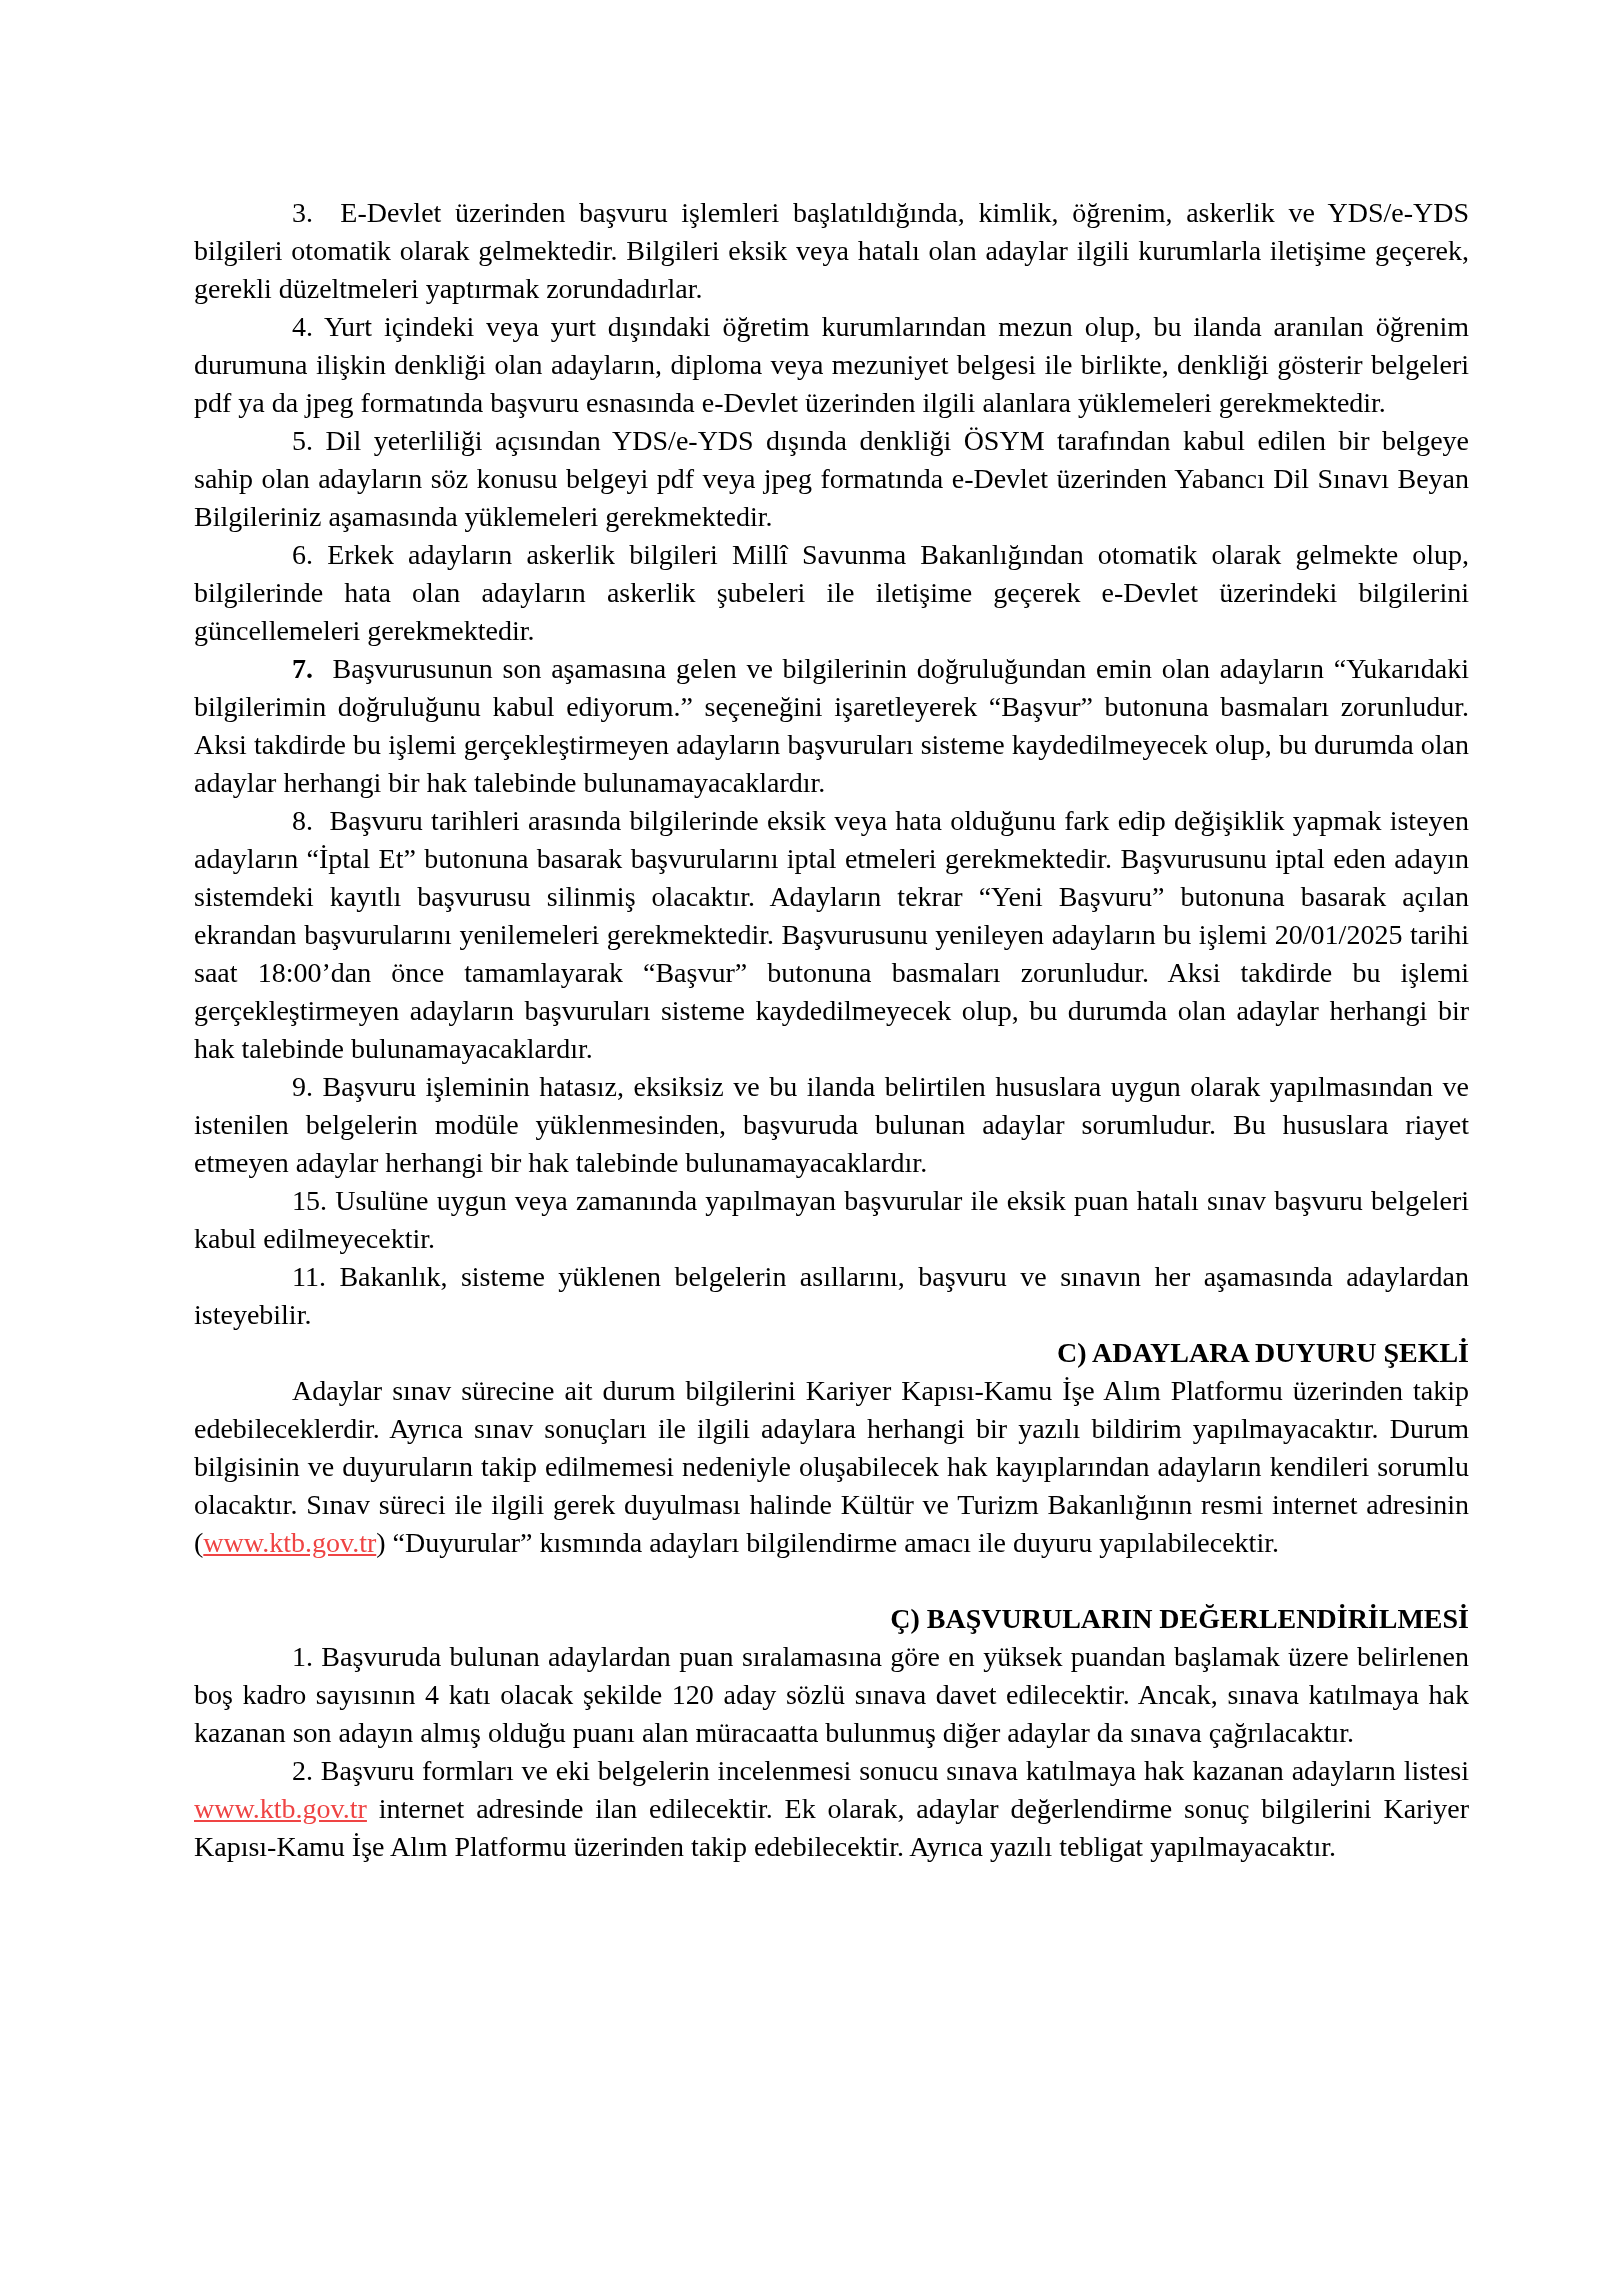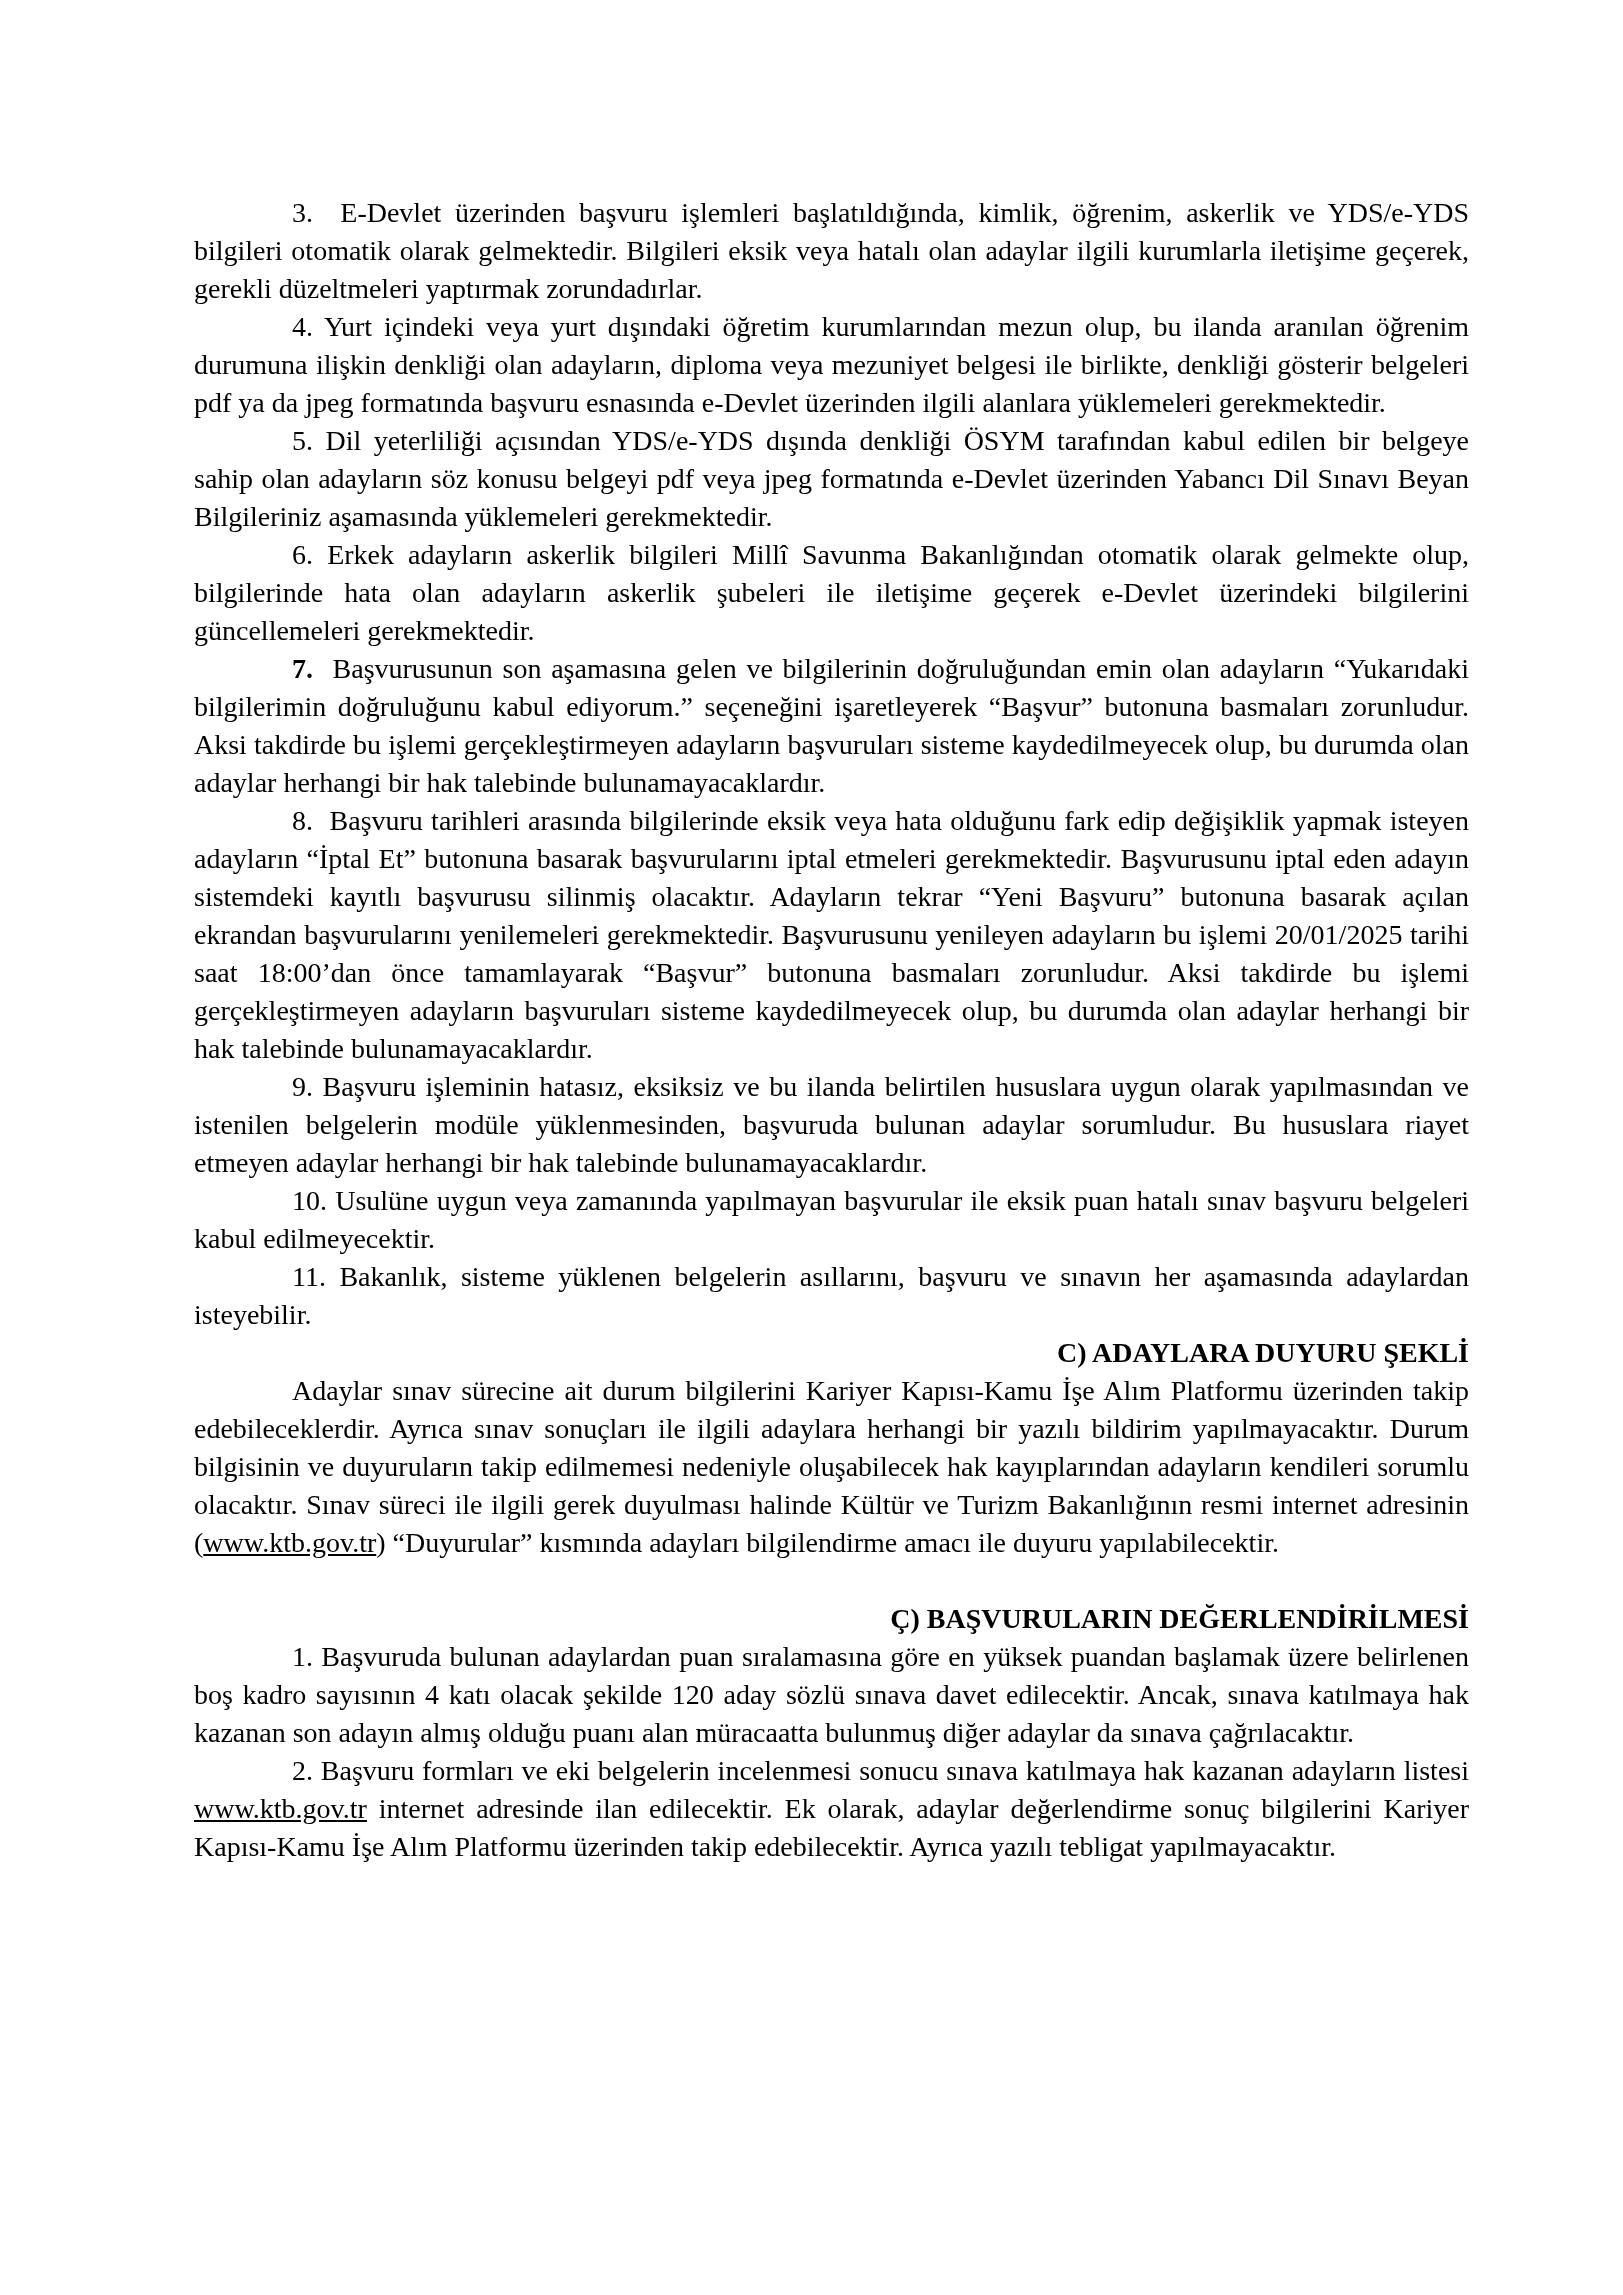--- a/index.html
+++ b/index.html
@@ -11,42 +11,42 @@
     width: 1275px;
     font-family: "Liberation Serif", "DejaVu Serif", serif;
     font-size: 28px;
     line-height: 38px;
     color: #000;
     text-align: justify;
   }
   .para { margin: 0; text-indent: 98px; }
   .heading { margin: 0; text-indent: 98px; font-weight: bold; text-align: right; }
   .spacer { height: 38px; }
-  .link { text-decoration: underline; color: #000000; }
+  .link { text-decoration: underline; color: #ef4444; }
 </style>
 </head>
 <body>
 
 <div class="page">
 
   <p class="para"><span>3.</span>&nbsp; <span>E-Devlet üzerinden başvuru işlemleri başlatıldığında, kimlik, öğrenim, askerlik ve YDS/e-YDS bilgileri otomatik olarak gelmektedir. Bilgileri eksik veya hatalı olan adaylar ilgili kurumlarla iletişime geçerek, gerekli düzeltmeleri yaptırmak zorundadırlar.</span></p>
 
   <p class="para"><span>4.</span> <span>Yurt içindeki veya yurt dışındaki öğretim kurumlarından mezun olup, bu ilanda aranılan öğrenim durumuna ilişkin denkliği olan adayların, diploma veya mezuniyet belgesi ile birlikte, denkliği gösterir belgeleri pdf ya da jpeg formatında başvuru esnasında e-Devlet üzerinden ilgili alanlara yüklemeleri gerekmektedir.</span></p>
 
   <p class="para"><span>5.</span> <span>Dil yeterliliği açısından YDS/e-YDS dışında denkliği ÖSYM tarafından kabul edilen bir belgeye sahip olan adayların söz konusu belgeyi pdf veya jpeg formatında e-Devlet üzerinden Yabancı Dil Sınavı Beyan Bilgileriniz aşamasında yüklemeleri gerekmektedir.</span></p>
 
   <p class="para"><span>6.</span> <span>Erkek adayların askerlik bilgileri Millî Savunma Bakanlığından otomatik olarak gelmekte olup, bilgilerinde hata olan adayların askerlik şubeleri ile iletişime geçerek e-Devlet üzerindeki bilgilerini güncellemeleri gerekmektedir.</span></p>
 
   <p class="para"><span style="font-weight:bold">7.</span>&nbsp; <span>Başvurusunun son aşamasına gelen ve bilgilerinin doğruluğundan emin olan adayların “Yukarıdaki bilgilerimin doğruluğunu kabul ediyorum.” seçeneğini işaretleyerek “Başvur” butonuna basmaları zorunludur. Aksi takdirde bu işlemi gerçekleştirmeyen adayların başvuruları sisteme kaydedilmeyecek olup, bu durumda olan adaylar herhangi bir hak talebinde bulunamayacaklardır.</span></p>
 
   <p class="para"><span>8.</span>&nbsp; <span>Başvuru tarihleri arasında bilgilerinde eksik veya hata olduğunu fark edip değişiklik yapmak isteyen adayların “İptal Et” butonuna basarak başvurularını iptal etmeleri gerekmektedir. Başvurusunu iptal eden adayın sistemdeki kayıtlı başvurusu silinmiş olacaktır. Adayların tekrar “Yeni Başvuru” butonuna basarak açılan ekrandan başvurularını yenilemeleri gerekmektedir. Başvurusunu yenileyen adayların bu işlemi 20/01/2025 tarihi saat 18:00’dan önce tamamlayarak “Başvur” butonuna basmaları zorunludur. Aksi takdirde bu işlemi gerçekleştirmeyen adayların başvuruları sisteme kaydedilmeyecek olup, bu durumda olan adaylar herhangi bir hak talebinde bulunamayacaklardır.</span></p>
 
   <p class="para"><span>9.</span> <span>Başvuru işleminin hatasız, eksiksiz ve bu ilanda belirtilen hususlara uygun olarak yapılmasından ve istenilen belgelerin modüle yüklenmesinden, başvuruda bulunan adaylar sorumludur. Bu hususlara riayet etmeyen adaylar herhangi bir hak talebinde bulunamayacaklardır.</span></p>
 
-  <p class="para"><span>10.</span> <span>Usulüne uygun veya zamanında yapılmayan başvurular ile eksik puan hatalı sınav başvuru belgeleri kabul edilmeyecektir.</span></p>
+  <p class="para"><span>15.</span> <span>Usulüne uygun veya zamanında yapılmayan başvurular ile eksik puan hatalı sınav başvuru belgeleri kabul edilmeyecektir.</span></p>
 
   <p class="para"><span>11.</span> <span>Bakanlık, sisteme yüklenen belgelerin asıllarını, başvuru ve sınavın her aşamasında adaylardan isteyebilir.</span></p>
 
   <p class="heading">C) ADAYLARA DUYURU ŞEKLİ</p>
 
   <p class="para"><span>Adaylar sınav sürecine ait durum bilgilerini Kariyer Kapısı-Kamu İşe Alım Platformu üzerinden takip edebileceklerdir. Ayrıca sınav sonuçları ile ilgili adaylara herhangi bir yazılı bildirim yapılmayacaktır. Durum bilgisinin ve duyuruların takip edilmemesi nedeniyle oluşabilecek hak kayıplarından adayların kendileri sorumlu olacaktır. Sınav süreci ile ilgili gerek duyulması halinde Kültür ve Turizm Bakanlığının resmi internet adresinin (</span><a class="link">www.ktb.gov.tr</a><span>) “Duyurular” kısmında adayları bilgilendirme amacı ile duyuru yapılabilecektir.</span></p>
 
   <div class="spacer"></div>
 
   <p class="heading">Ç) BAŞVURULARIN DEĞERLENDİRİLMESİ</p>

